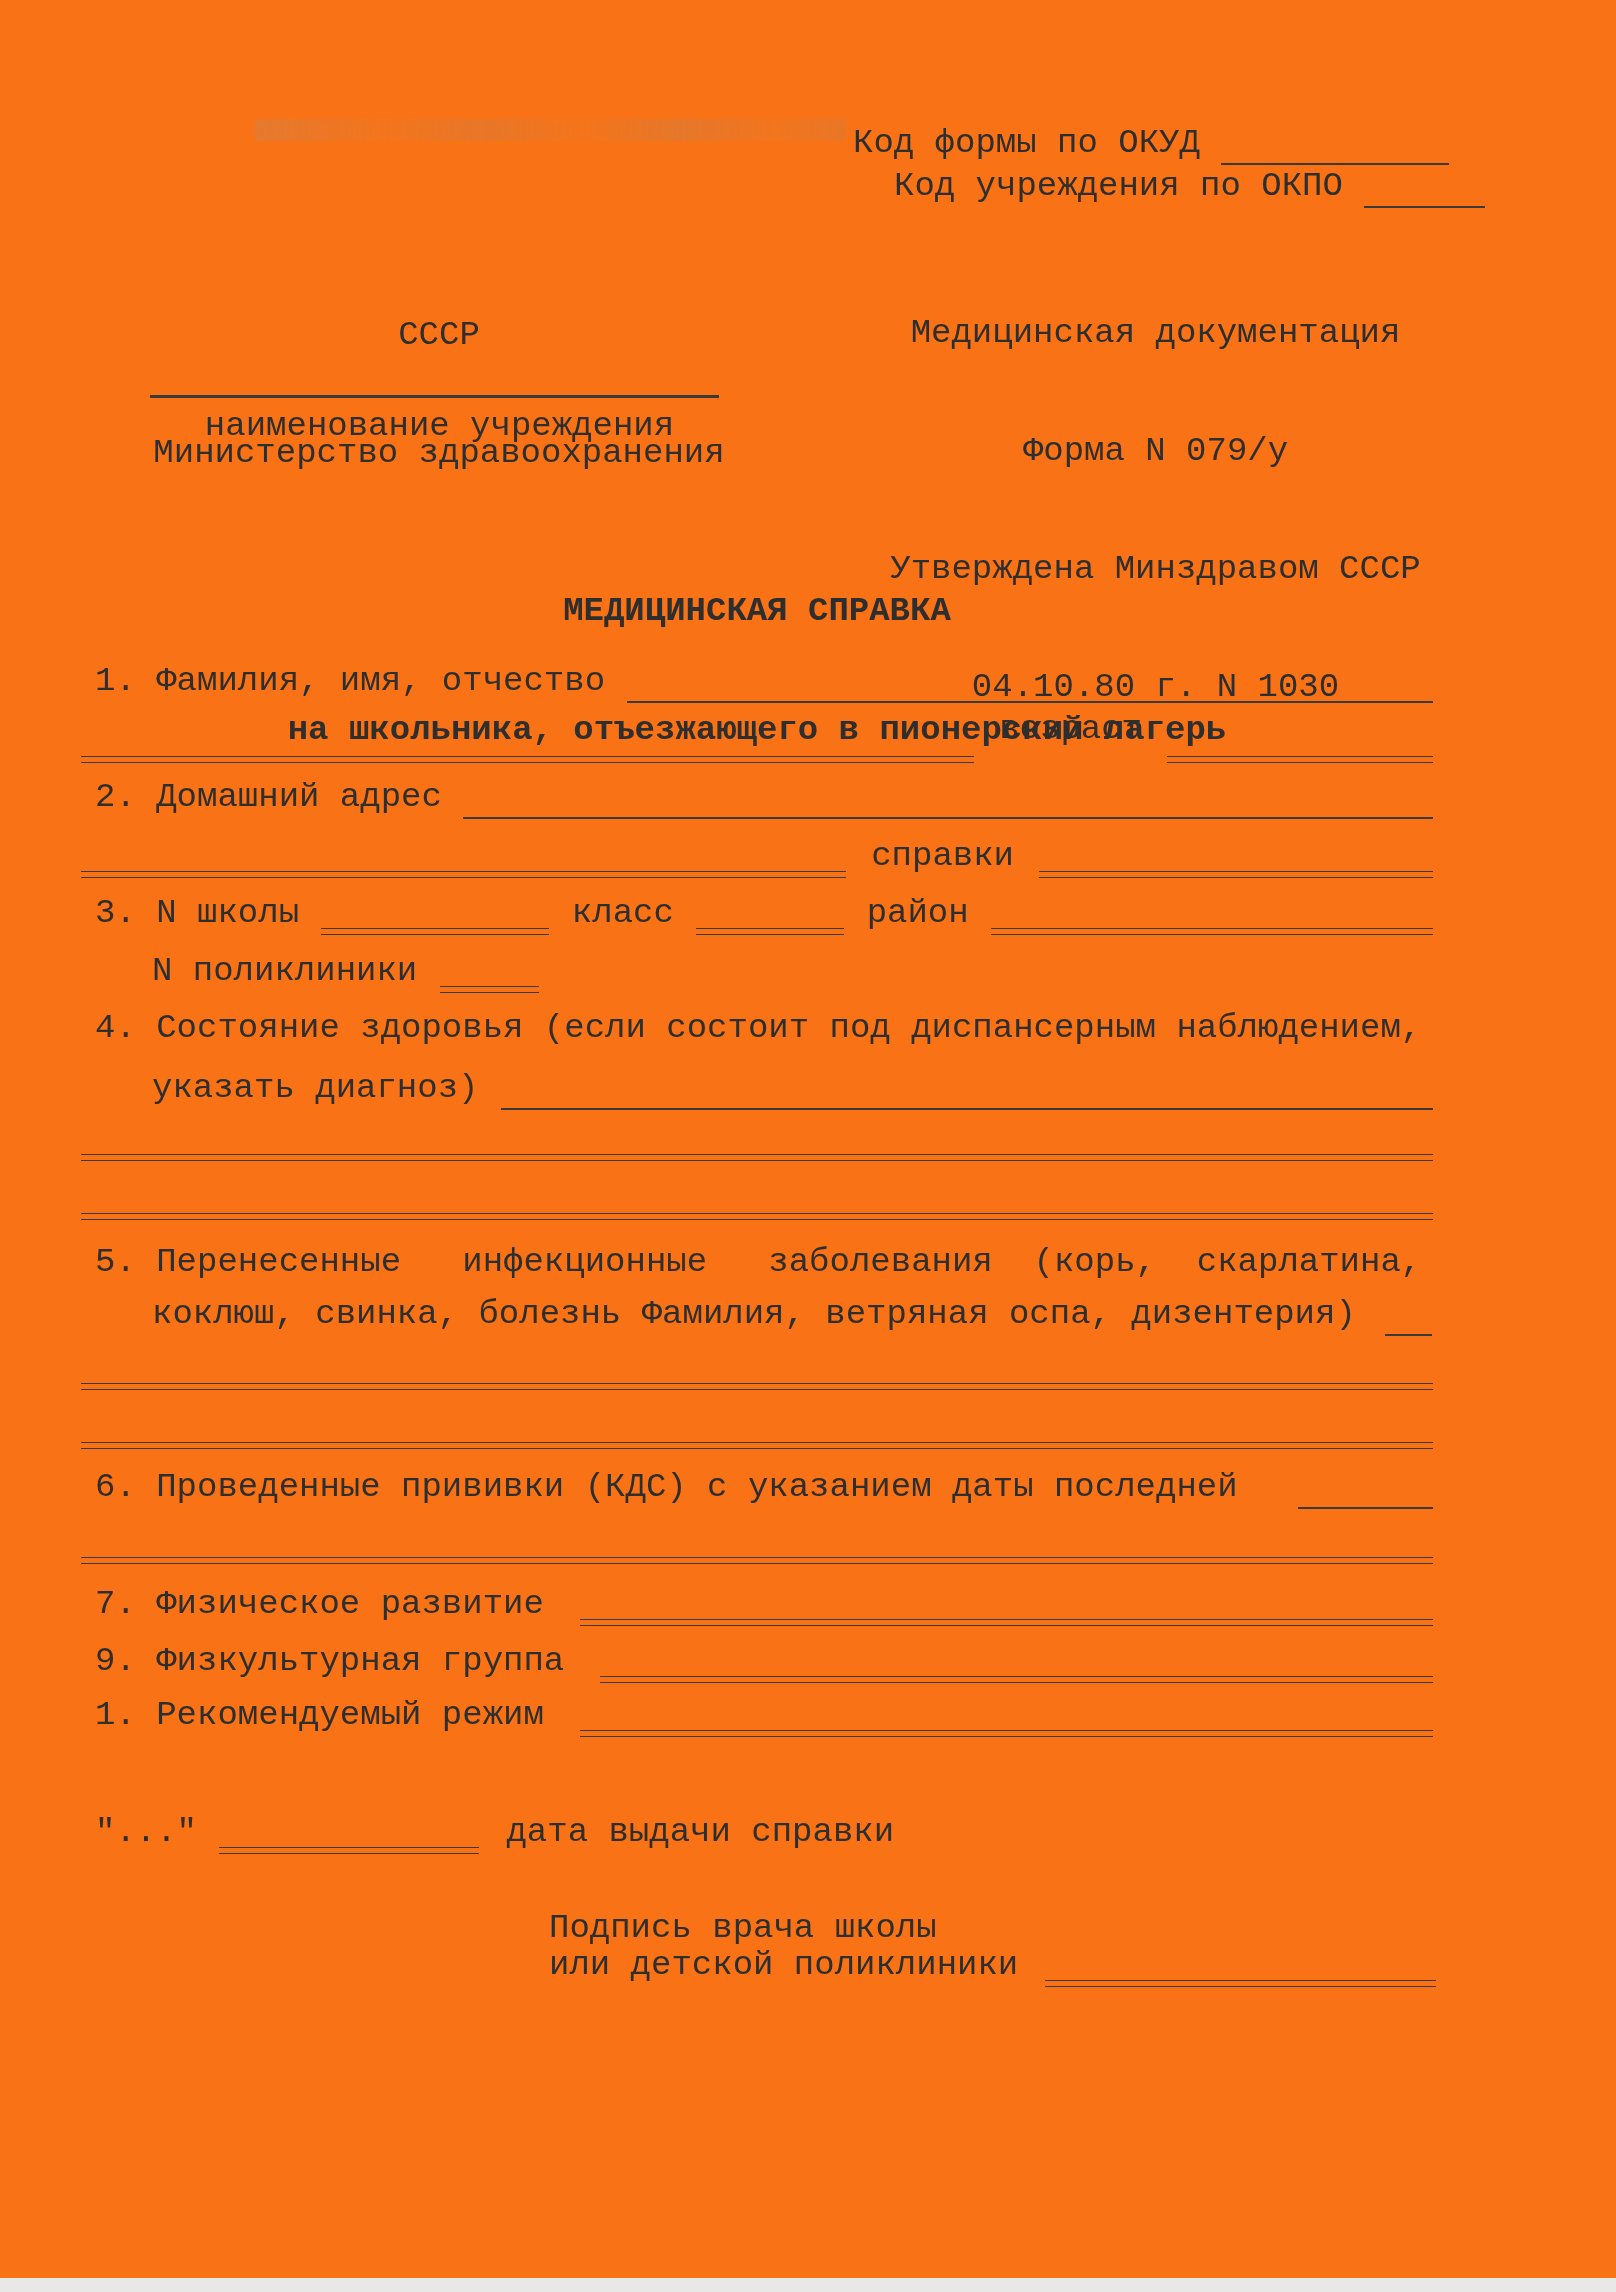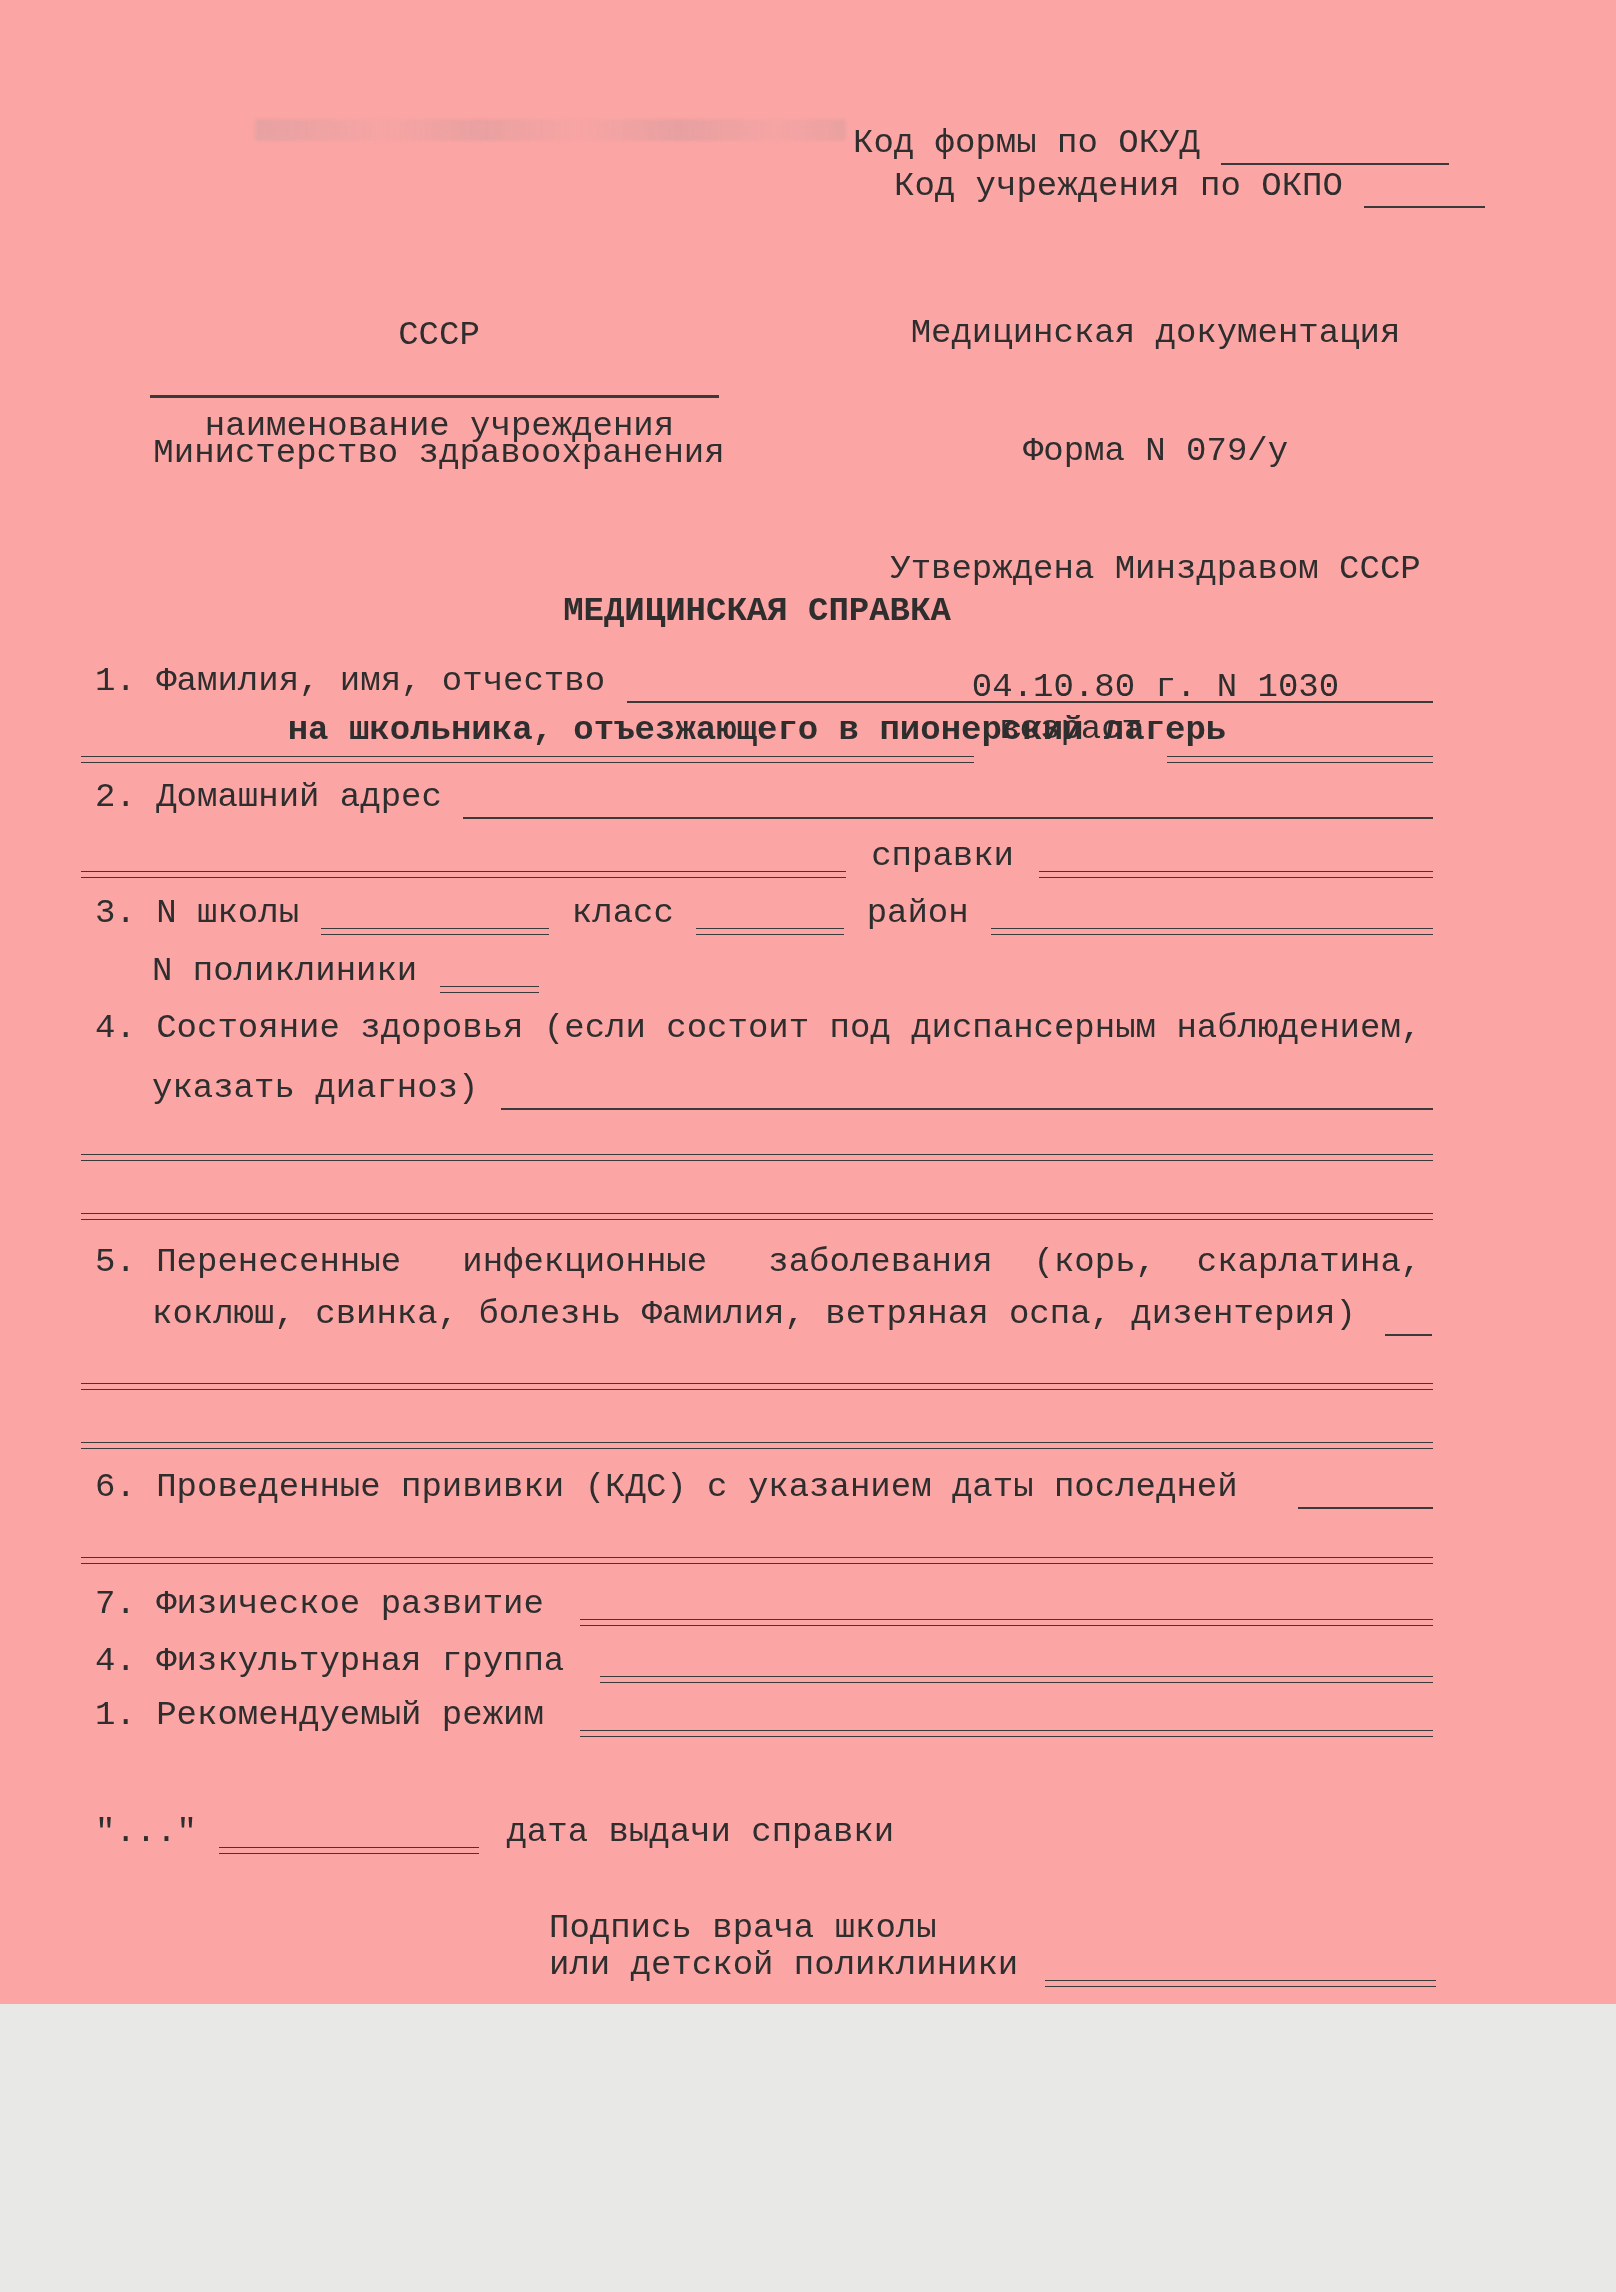--- a/index.html
+++ b/index.html
@@ -1,19 +1,19 @@
 <!DOCTYPE html>
 <html style="font-size:14.3px"><head>
 <meta charset="utf-8">
 <style>
   html,body{margin:0;padding:0;background:#e8e8e6;}
   .page{
     position:relative;
-    width:1617px;height:2004px;
-    background:#fca5a5;
+    width:1617px;height:2278px;
+    background:#f97316;
     font-family:"Liberation Mono","DejaVu Sans Mono",monospace;
     font-size:34px;
     color:#2e2e2e;
     overflow:hidden;
   }
   .row{
     position:absolute;
     display:flex;
     align-items:flex-end;
     height:43px;
@@ -158,21 +158,21 @@
     <span class="us fill" style="margin-left:25px;"></span>
   </div>
   <div class="rule" style="top:1557px;"></div>
 
   <div class="row" style="left:95px;top:1583px;width:1338px;">
     <span class="t">7. Физическое развитие</span>
     <span class="ud fill" style="margin-left:36px;"></span>
   </div>
 
   <div class="row" style="left:95px;top:1640px;width:1338px;">
-    <span class="t">4. Физкультурная группа</span>
+    <span class="t">9. Физкультурная группа</span>
     <span class="ud fill" style="margin-left:36px;"></span>
   </div>
 
   <div class="row" style="left:95px;top:1694px;width:1338px;">
     <span class="t">1. Рекомендуемый режим</span>
     <span class="ud fill" style="margin-left:36px;"></span>
   </div>
 
   <div class="row" style="left:95px;top:1811px;">
     <span class="t">"..."</span>

